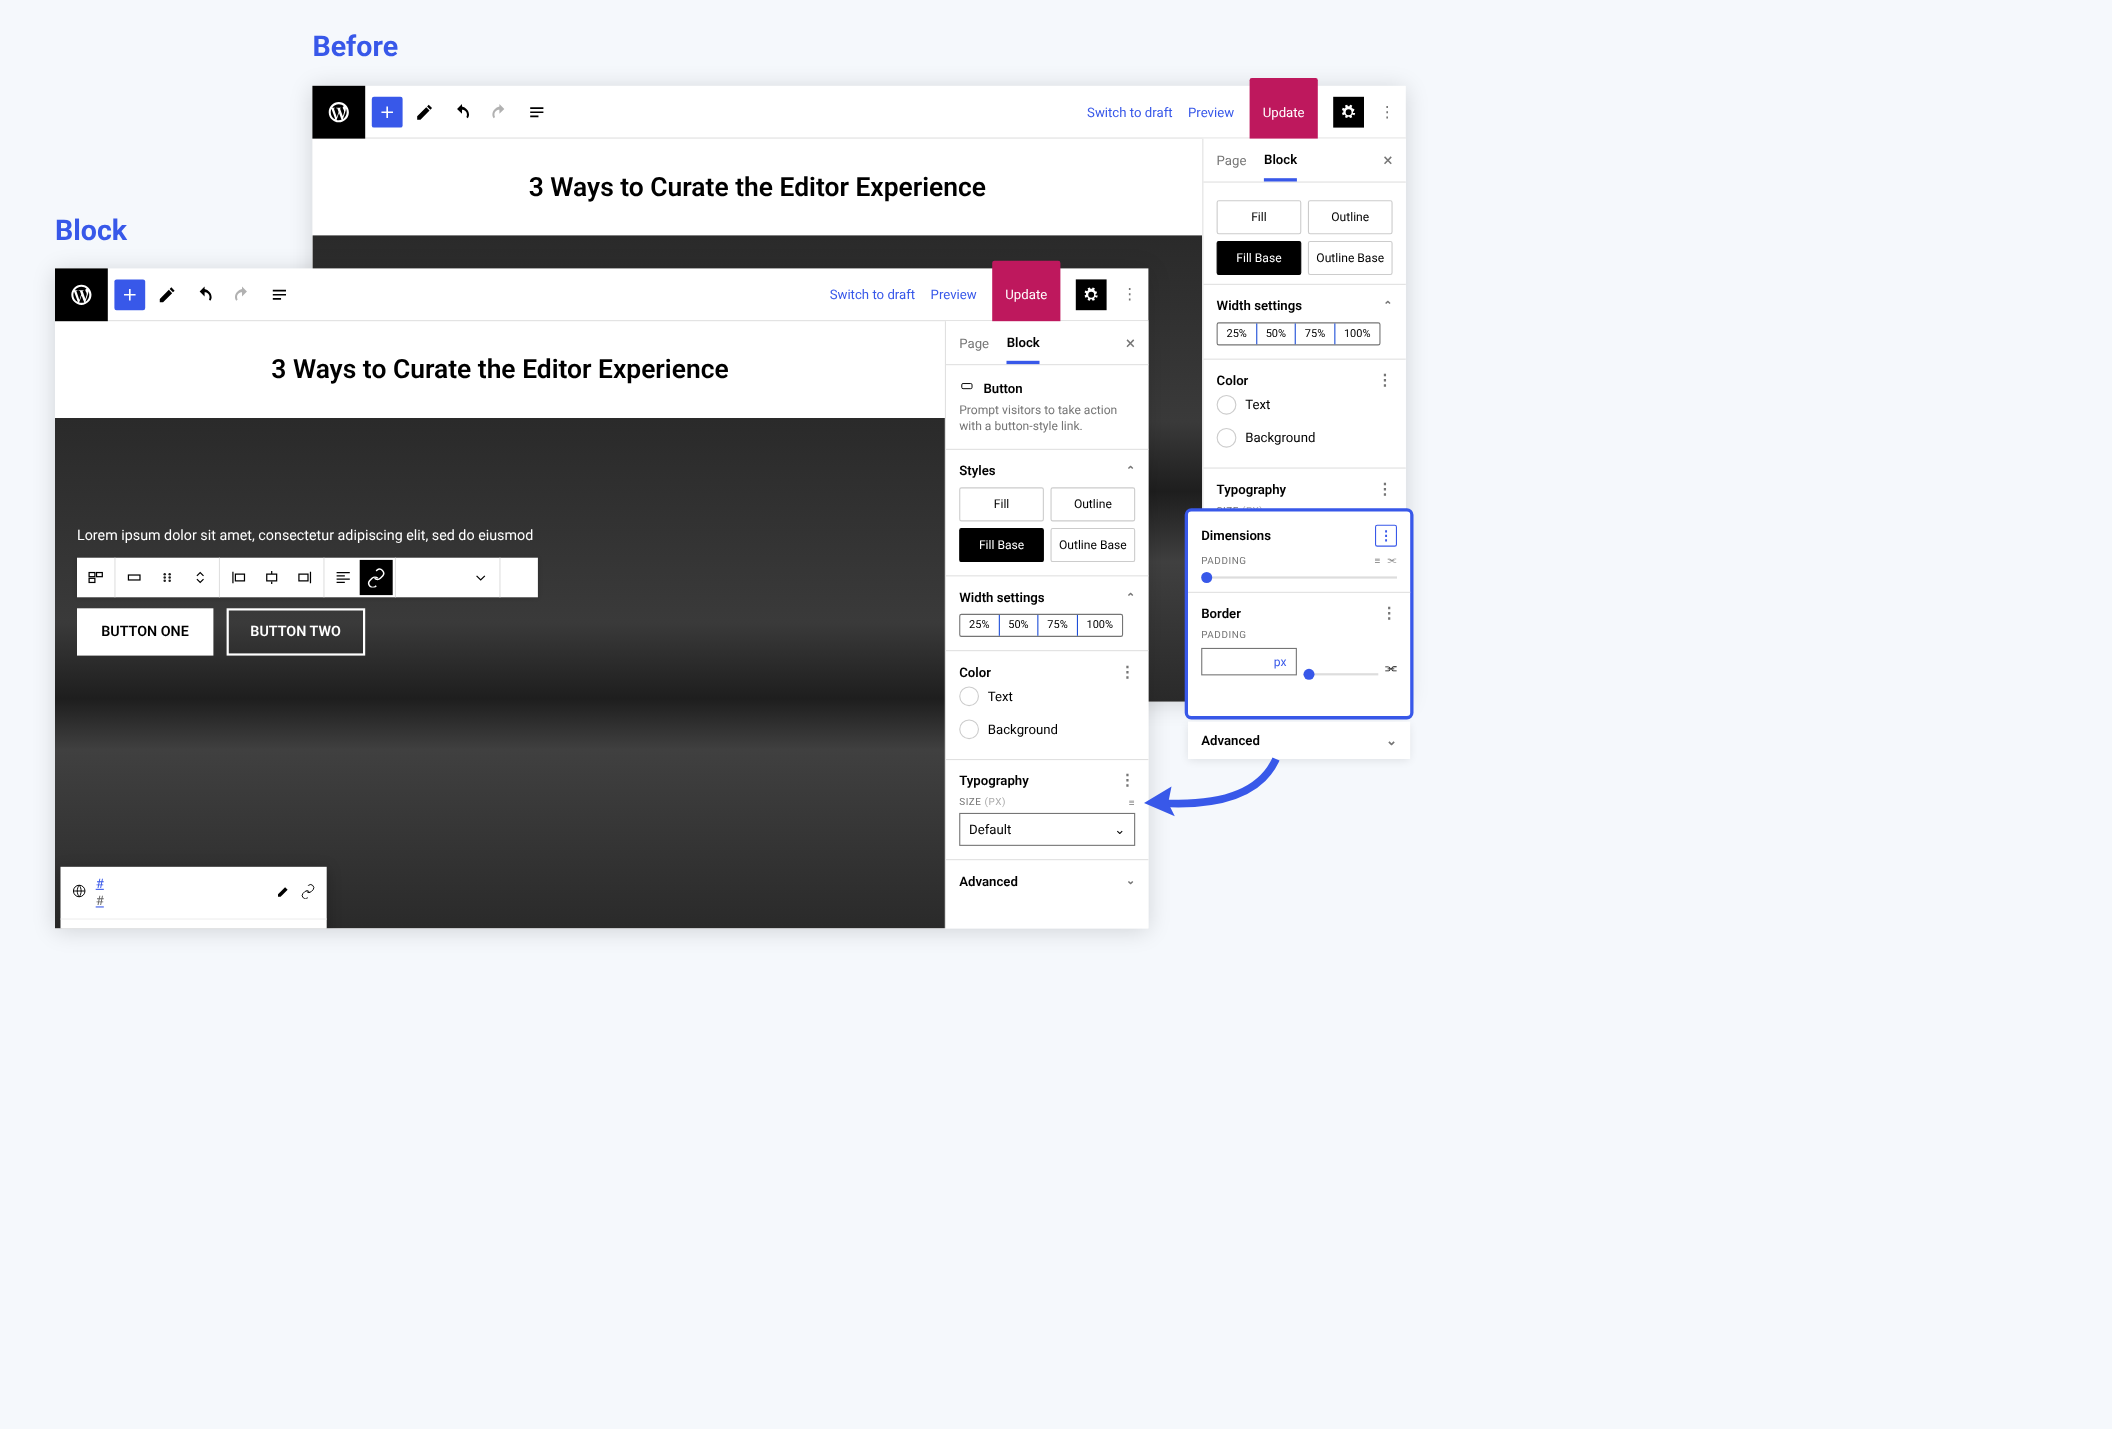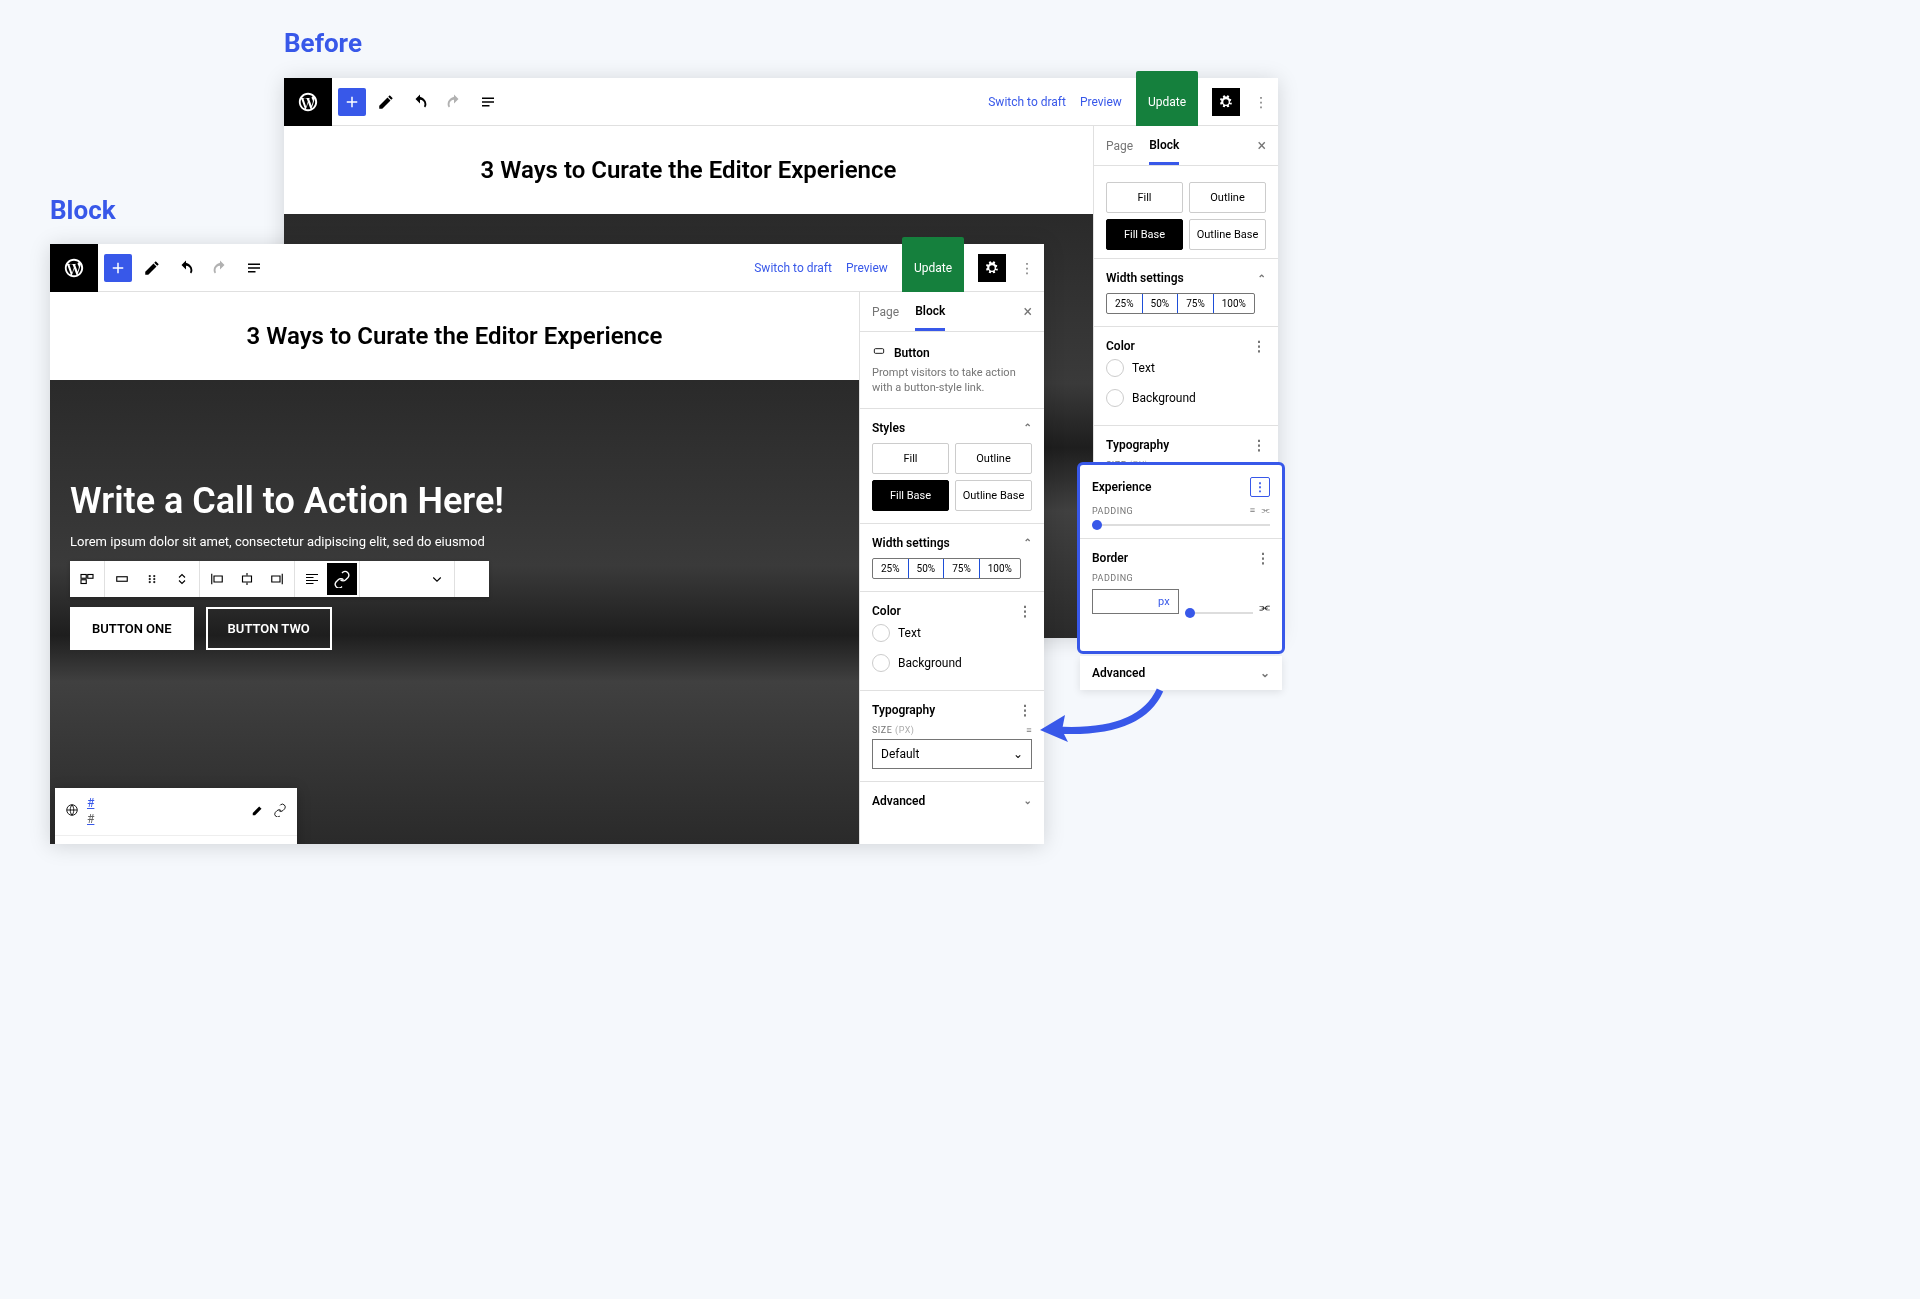--- a/index.html
+++ b/index.html
@@ -8,21 +8,21 @@
 .window{position:absolute;background:#fff;box-shadow:0 2px 20px rgba(0,0,0,.15);display:flex;flex-direction:column}
 .topbar{display:flex;align-items:center;height:48px;border-bottom:1px solid #e0e0e0}
 .wp-logo{width:48px;height:48px;background:#000;display:flex;align-items:center;justify-content:center}
 .wp-logo svg{width:22px;height:22px;fill:#fff}
 .toolbar-left{display:flex;align-items:center;gap:6px;padding:0 6px}
 .sq-btn{width:28px;height:28px;display:flex;align-items:center;justify-content:center;cursor:pointer;border-radius:2px}
 .sq-btn.primary{background:#3858e9;color:#fff}
 .sq-btn svg{width:18px;height:18px}
 .toolbar-right{margin-left:auto;display:flex;align-items:center;gap:14px;padding-right:10px;font-size:12px}
 .link-btn{color:#3858e9;cursor:pointer}
-.update-btn{background:#15803d;color:#fff;padding:24px 12px;border-radius:2px;font-size:12px;cursor:pointer}
+.update-btn{background:#be185d;color:#fff;padding:24px 12px;border-radius:2px;font-size:12px;cursor:pointer}
 .gear-btn{width:28px;height:28px;background:#000;color:#fff;display:flex;align-items:center;justify-content:center;cursor:pointer}
 .body{display:flex;flex:1;min-height:0}
 .canvas{flex:1;display:flex;flex-direction:column;overflow:hidden}
 .page-title{text-align:center;padding:30px 20px;font-size:24px;font-weight:600}
 .hero{flex:1;background:linear-gradient(180deg,#2a2a2a 0%,#3a3a3a 40%,#1e1e1e 55%,#404040 65%,#2a2a2a 100%);position:relative;padding:100px 20px 20px 20px;color:#fff}
 .hero-sm{flex:1;background:linear-gradient(180deg,#2a2a2a 0%,#3a3a3a 40%,#1e1e1e 55%,#404040 70%,#2a2a2a 100%)}
 .cta-title{font-size:36px;font-weight:600;margin-bottom:12px}
 .cta-text{font-size:13px;margin-bottom:4px}
 .block-toolbar{display:inline-flex;background:#fff;margin-top:8px;box-shadow:0 1px 4px rgba(0,0,0,.2)}
 .tb-group{display:flex;border-right:1px solid #e0e0e0;padding:2px}
@@ -232,21 +232,20 @@
             <path d="M19 13h-1.1a7 7 0 000-2H19l1-3-2.6-1a7 7 0 00-1.4-1.4L17 3l-3-1-.9 1.9a7 7 0 00-2 0L10 2 7 3l1 2.6a7 7 0 00-1.4 1.4L4 6 3 9l1.9.9a7 7 0 000 2L3 13l1 3 2.6-1a7 7 0 001.4 1.4L7 19l3 1 .9-1.9a7 7 0 002 0L14 20l3-1-1-2.6a7 7 0 001.4-1.4L20 16l1-3h-2zm-7 3a4 4 0 110-8 4 4 0 010 8z"></path>
           </svg>
         </div>
       <span class="three-dots">⋮</span>
     </div>
   </div>
   <div class="body">
     <div class="canvas">
       <div class="page-title">3 Ways to Curate the Editor Experience</div>
       <div class="hero">
-        <div class="cta-title">Write a Call to Action Here!</div>
         <div class="cta-text">Lorem ipsum dolor sit amet, consectetur adipiscing elit, sed do eiusmod</div>
         <div class="block-toolbar">
           <div class="tb-group">
             <div class="tb-btn">
                 <svg viewBox="0 0 24 24">
                   <rect x="4" y="6" width="7" height="5" fill="none" stroke="#000" stroke-width="1.5"></rect>
                   <rect x="13" y="6" width="7" height="5" fill="none" stroke="#000" stroke-width="1.5"></rect>
                   <rect x="4" y="13" width="7" height="5" fill="none" stroke="#000" stroke-width="1.5"></rect>
                 </svg>
               </div>
@@ -414,21 +413,21 @@
             <span class="chev">⌄</span>
           </div>
       </div>
     </div>
   </div>
 </div>
 
 <div class="highlight-box" style="left:1077px;top:462px;width:208px;height:192px">
   <div class="hb-inner" style="border-bottom:1px solid #e0e0e0">
     <div class="hb-head">
-        <span>Experience</span>
+        <span>Dimensions</span>
         <span class="hb-opts">⋮</span>
       </div>
     <div class="sub-label" style="display:flex;justify-content:space-between;align-items:center">
         <span>PADDING</span>
         <span style="display:flex;gap:6px">
           <span>≡</span>
           <span>⫘</span>
         </span>
       </div>
     <div class="slider-row">

